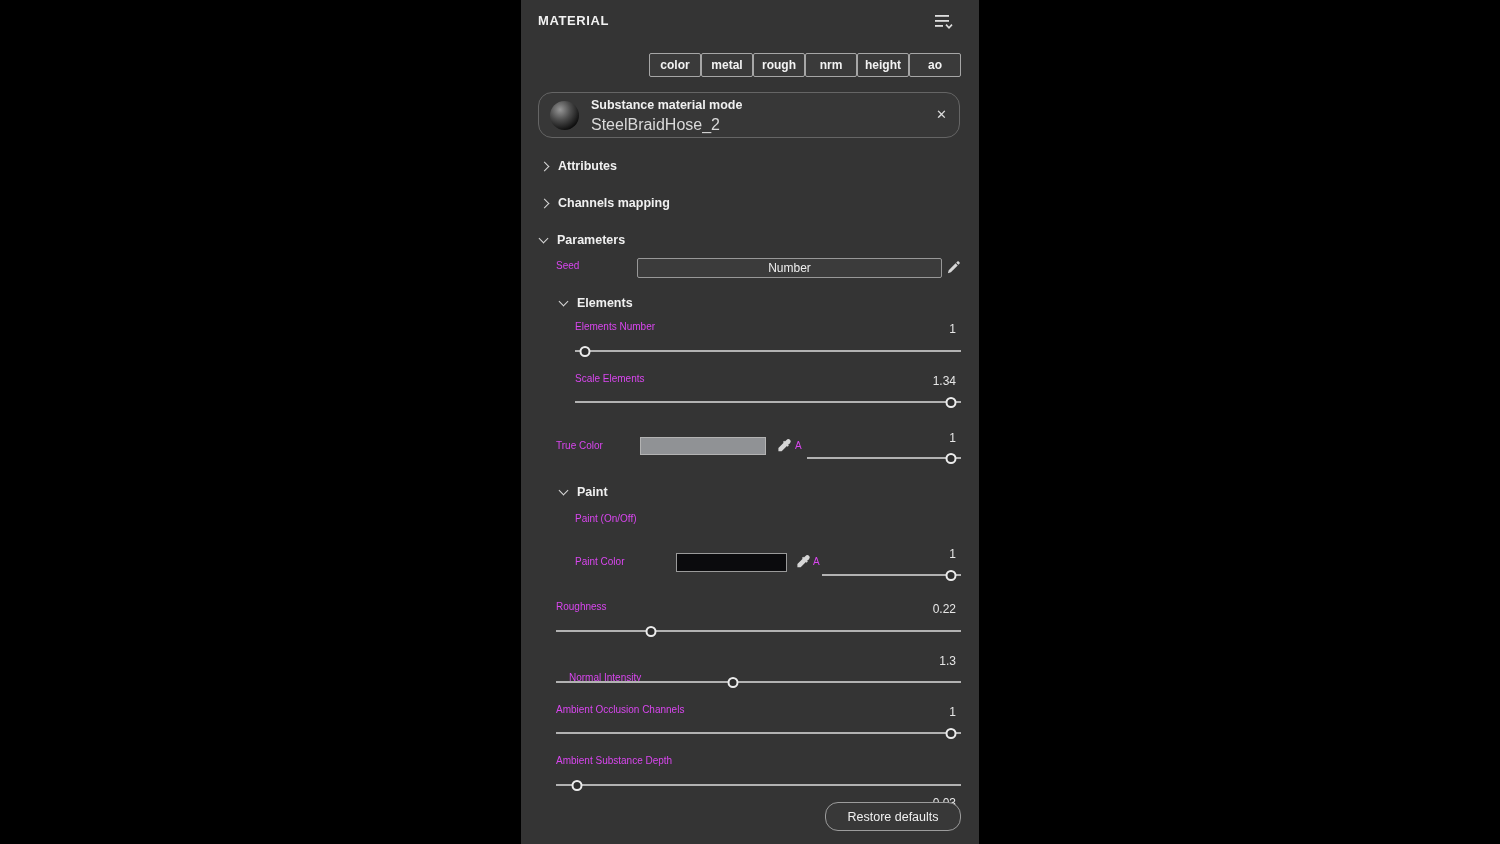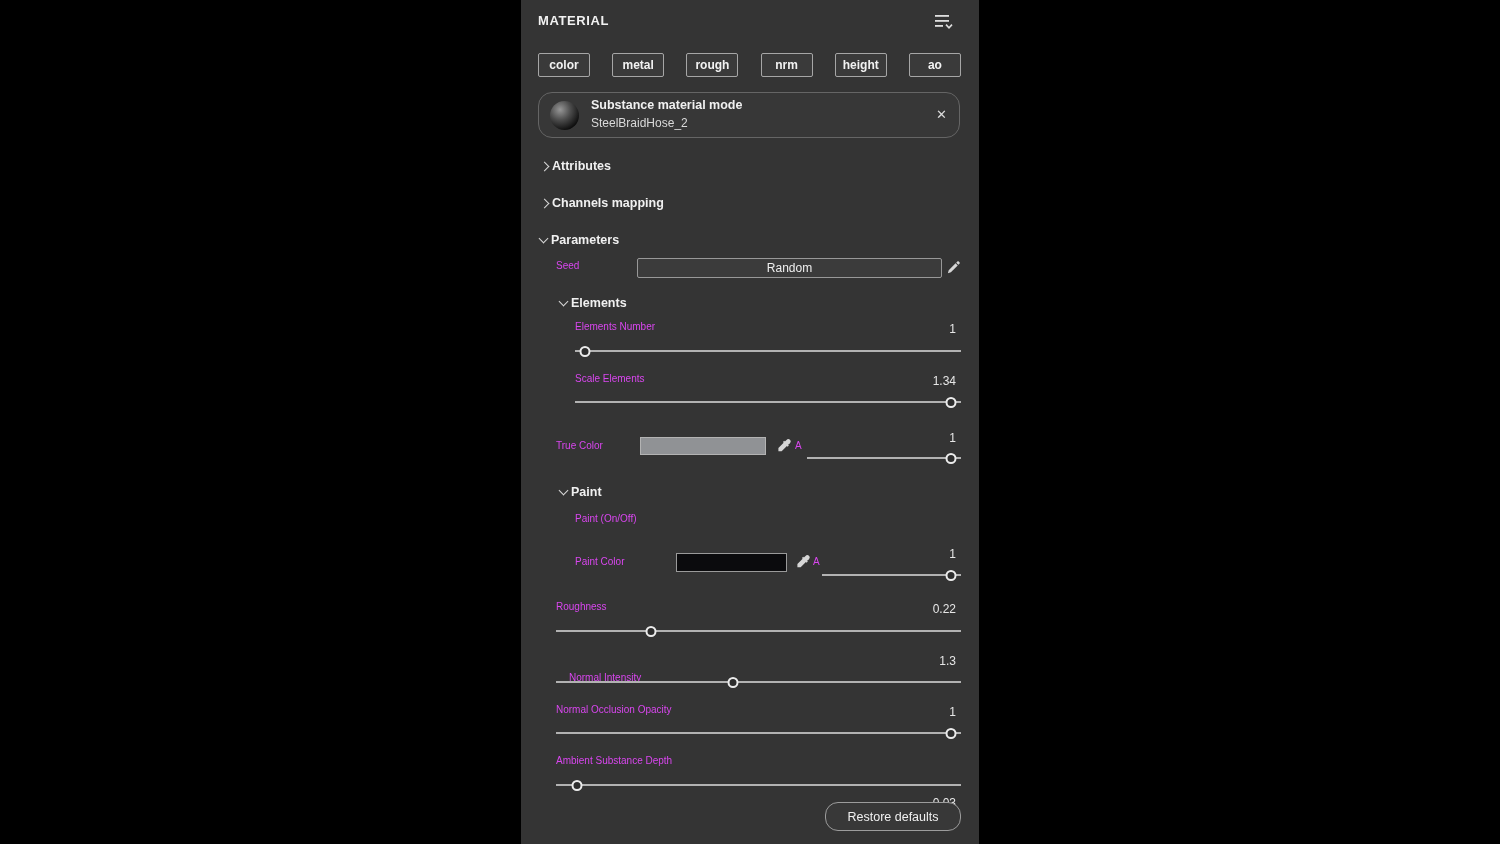--- a/index.html
+++ b/index.html
@@ -2,32 +2,32 @@
 <html><head>
 <meta charset="utf-8">
 <title>Material Panel</title>
 <style>
   html,body{margin:0;padding:0;background:#000;width:1500px;height:844px;overflow:hidden;
             font-family:"Liberation Sans","DejaVu Sans",sans-serif;}
   .panel{position:absolute;left:521px;top:0;width:458px;height:844px;background:#343434;color:#e8e8e8;}
   .abs{position:absolute;}
   .title{left:17px;top:13px;font-size:13px;font-weight:bold;letter-spacing:.6px;color:#f2f2f2;}
   .menu-icon{right:26px;top:14px;width:18px;height:15px;cursor:pointer;}
-  .channels{left:17px;right:18px;top:53px;display:flex;justify-content:space-between;}
+  .channels{left:17px;right:18px;top:53px;display:flex;justify-content:flex-end;}
   .chan-btn{width:52px;height:24px;box-sizing:border-box;border:1px solid #a6a6a6;border-radius:2px;
             background:#3a3a3a;color:#f2f2f2;font-weight:bold;font-size:12px;
             display:flex;align-items:center;justify-content:center;cursor:pointer;}
   .card{left:17px;top:92px;width:422px;height:46px;box-sizing:border-box;border:1px solid #656565;
         border-radius:14px;background:#373737;}
   .sphere{position:absolute;left:11px;top:8px;width:29px;height:29px;border-radius:50%;
           background:radial-gradient(circle at 35% 30%, #979797 0%, #4c4c4c 38%, #0b0b0b 78%);}
   .card-title{position:absolute;left:52px;top:5px;font-size:12.5px;font-weight:bold;color:#f0f0f0;}
-  .card-name{position:absolute;left:52px;top:23px;font-size:12px;color:#dadada;}
+  .card-name{position:absolute;left:52px;top:23px;font-size:16px;color:#dadada;}
   .card-close{position:absolute;right:12px;top:14px;font-size:13px;color:#dcdcdc;cursor:pointer;}
-  .sec{display:flex;align-items:center;gap:4px;height:18px;cursor:pointer;}
+  .sec{display:flex;align-items:center;gap:10px;height:18px;cursor:pointer;}
   .sec .lbl{font-size:12.5px;font-weight:bold;color:#f0f0f0;}
   .chev{width:6px;height:6px;border-right:1.6px solid #d8d8d8;border-bottom:1.6px solid #d8d8d8;display:inline-block;}
   .chev.right{transform:rotate(-45deg);}
   .chev.down{transform:rotate(45deg);margin-top:-3px;}
   .lab{font-size:10px;color:#d946ef;white-space:nowrap;}
   .val{font-size:12px;color:#e6e6e6;right:23px;text-align:right;}
   .slider{height:12px;cursor:pointer;}
   .track{position:absolute;left:0;right:0;top:5px;height:2px;background:#b2b2b2;}
   .knob{position:absolute;top:0.5px;width:11px;height:11px;box-sizing:border-box;border:2px solid #ebebeb;
         border-radius:50%;background:#2d2d2d;transform:translateX(-50%);}
@@ -80,21 +80,21 @@
     <div class="abs sec" style="left:20px;top:194px;">
       <span class="chev right"></span>
       <span class="lbl">Channels mapping</span>
     </div>
     <div class="abs sec" style="left:19px;top:231px;">
       <span class="chev down"></span>
       <span class="lbl">Parameters</span>
     </div>
 
     <div class="abs lab" style="left:35px;top:260px;">Seed</div>
-    <div class="abs wide-btn dropdown">Random</div>
+    <div class="abs wide-btn dropdown">Number</div>
     <div class="abs icon-btn" style="left:425px;top:260px;">
       <svg width="15" height="15" viewBox="0 0 16 16">
           <path fill="#d6d6d6" d="M2 14l.9-3.2 7.3-7.3 2.3 2.3-7.3 7.3L2 14zM10.9 2.8l1.2-1.2c.4-.4 1.1-.4 1.5 0l.8.8c.4.4.4 1.1 0 1.5l-1.2 1.2-2.3-2.3z"></path>
         </svg>
     </div>
 
     <div class="abs sec" style="left:39px;top:294px;">
       <span class="chev down"></span>
       <span class="lbl">Elements</span>
     </div>
@@ -155,21 +155,21 @@
       <div class="knob" style="left: 23.5%;"></div>
     </div>
 
     <div class="abs lab" style="left:35px;top:672px;margin-left:13px;">Normal Intensity</div>
     <div class="abs val" style="top:654px;">1.3</div>
     <div class="abs slider" style="left:35px;right:18px;top:676px;">
       <div class="track"></div>
       <div class="knob" style="left: 43.7%;"></div>
     </div>
 
-    <div class="abs lab" style="left:35px;top:704px;">Normal Occlusion Opacity</div>
+    <div class="abs lab" style="left:35px;top:704px;">Ambient Occlusion Channels</div>
     <div class="abs val" style="top:705px;">1</div>
     <div class="abs slider" style="left:35px;right:18px;top:727px;">
       <div class="track"></div>
       <div class="knob" style="left: 97.5%;"></div>
     </div>
 
     <div class="abs lab" style="left:35px;top:755px;">Ambient Substance Depth</div>
     <div class="abs val" style="top:796px;">0.03</div>
     <div class="abs slider" style="left:35px;right:18px;top:779px;">
       <div class="track"></div>

